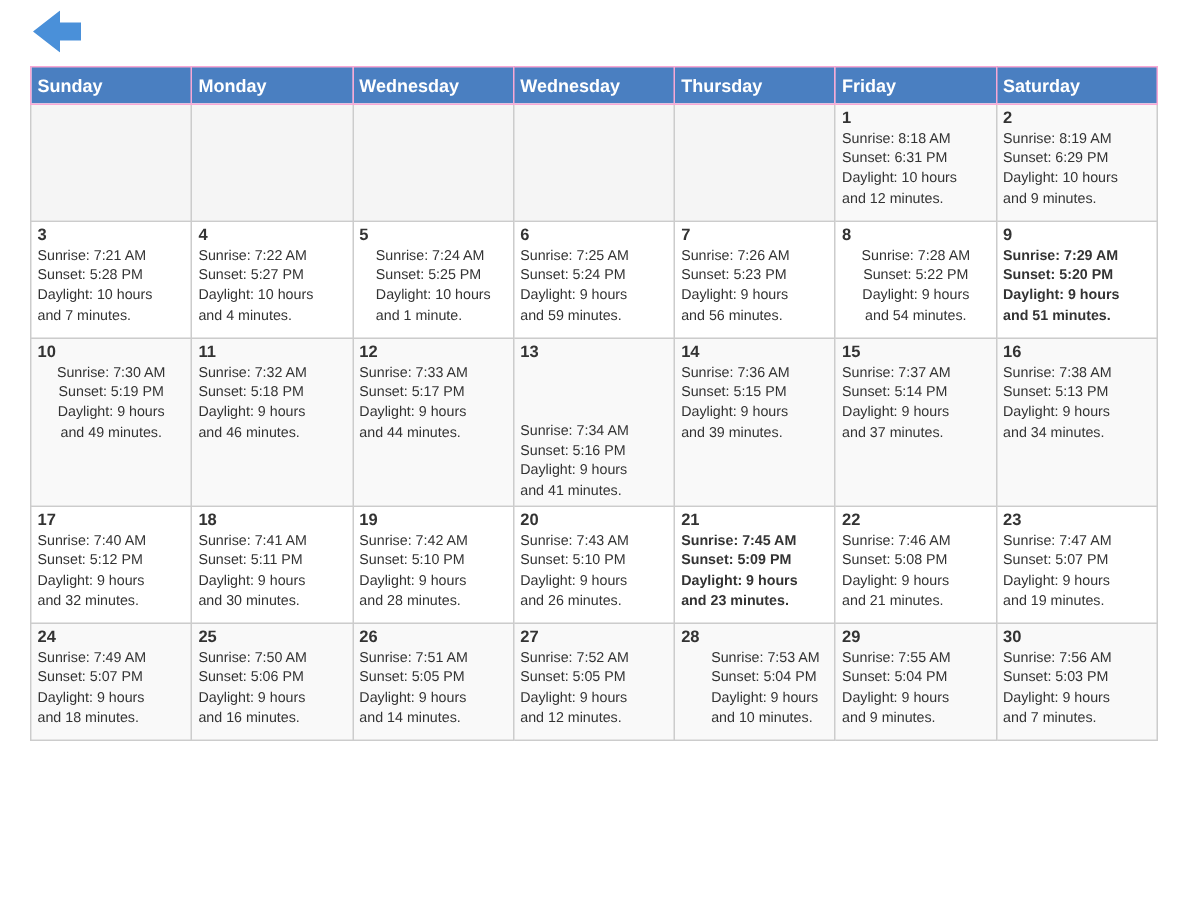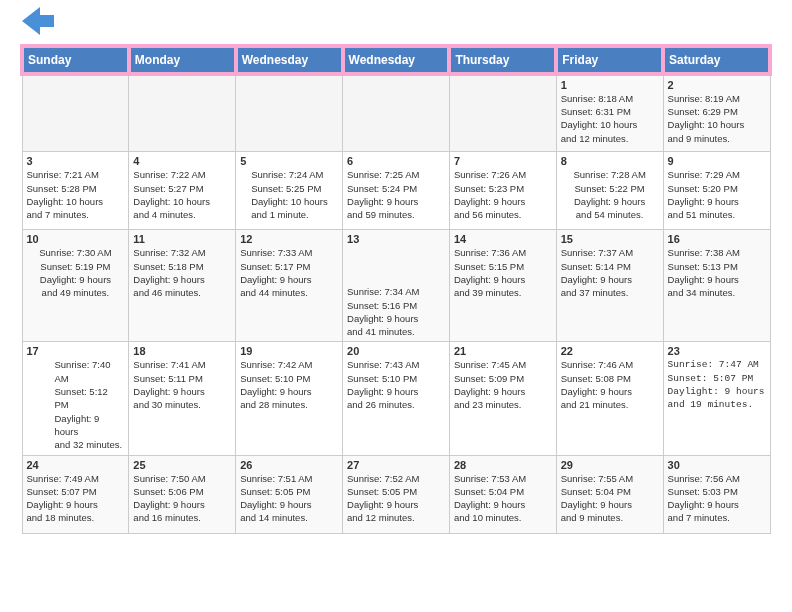--- a/index.html
+++ b/index.html
@@ -49,21 +49,21 @@
       width: 100%;
       border-collapse: collapse;
       table-layout: fixed;
     }
     .calendar th {
       background: #4a7fc1;
       color: #fff;
       font-size: 12px;
       font-weight: bold;
       padding: 5px 4px;
-      border: 4px solid #f9a8d4;
+      border: 1px solid #f9a8d4;
       text-align: left;
     }
     .calendar td {
       border: 1px solid #ccc;
       vertical-align: top;
       padding: 3px 4px;
       height: 78px;
       background: #fff;
       font-size: 10px;
       color: #333;
@@ -181,21 +181,21 @@
           </td>
           <td>
             <span class="day-number">8</span>
             <div class="day-info" style="white-space: pre-line; text-align: center;">Sunrise: 7:28 AM
 Sunset: 5:22 PM
 Daylight: 9 hours
 and 54 minutes.</div>
           </td>
           <td>
             <span class="day-number">9</span>
-            <div class="day-info" style="white-space: pre-line;">Sunrise: 7:29 AM
+            <div class="day-info" style="white-space: pre-line; font-weight: bold;">Sunrise: 7:29 AM
 Sunset: 5:20 PM
 Daylight: 9 hours
 and 51 minutes.</div>
           </td>
         </tr>
         <tr>
           <td>
             <span class="day-number">10</span>
             <div class="day-info" style="white-space: pre-line; text-align: center;">Sunrise: 7:30 AM
 Sunset: 5:19 PM
@@ -241,21 +241,21 @@
             <span class="day-number">16</span>
             <div class="day-info" style="white-space: pre-line;">Sunrise: 7:38 AM
 Sunset: 5:13 PM
 Daylight: 9 hours
 and 34 minutes.</div>
           </td>
         </tr>
         <tr>
           <td>
             <span class="day-number">17</span>
-            <div class="day-info" style="white-space: pre-line; margin-left: 28px;">Sunrise: 7:40 AM
+            <div class="day-info" style="white-space: pre-line;">Sunrise: 7:40 AM
 Sunset: 5:12 PM
 Daylight: 9 hours
 and 32 minutes.</div>
           </td>
           <td>
             <span class="day-number">18</span>
             <div class="day-info" style="white-space: pre-line;">Sunrise: 7:41 AM
 Sunset: 5:11 PM
 Daylight: 9 hours
 and 30 minutes.</div>
@@ -269,35 +269,35 @@
           </td>
           <td>
             <span class="day-number">20</span>
             <div class="day-info" style="white-space: pre-line;">Sunrise: 7:43 AM
 Sunset: 5:10 PM
 Daylight: 9 hours
 and 26 minutes.</div>
           </td>
           <td>
             <span class="day-number">21</span>
-            <div class="day-info" style="white-space: pre-line;">Sunrise: 7:45 AM
+            <div class="day-info" style="white-space: pre-line; font-weight: bold;">Sunrise: 7:45 AM
 Sunset: 5:09 PM
 Daylight: 9 hours
 and 23 minutes.</div>
           </td>
           <td>
             <span class="day-number">22</span>
             <div class="day-info" style="white-space: pre-line;">Sunrise: 7:46 AM
 Sunset: 5:08 PM
 Daylight: 9 hours
 and 21 minutes.</div>
           </td>
           <td>
             <span class="day-number">23</span>
-            <div class="day-info" style="white-space: pre-line; font-family: Liberation Mono, monospace;">Sunrise: 7:47 AM
+            <div class="day-info" style="white-space: pre-line;">Sunrise: 7:47 AM
 Sunset: 5:07 PM
 Daylight: 9 hours
 and 19 minutes.</div>
           </td>
         </tr>
         <tr>
           <td>
             <span class="day-number">24</span>
             <div class="day-info" style="white-space: pre-line;">Sunrise: 7:49 AM
 Sunset: 5:07 PM
@@ -320,21 +320,21 @@
           </td>
           <td>
             <span class="day-number">27</span>
             <div class="day-info" style="white-space: pre-line;">Sunrise: 7:52 AM
 Sunset: 5:05 PM
 Daylight: 9 hours
 and 12 minutes.</div>
           </td>
           <td>
             <span class="day-number">28</span>
-            <div class="day-info" style="white-space: pre-line;">Sunrise: 7:53 AM
+            <div class="day-info" style="white-space: pre-line; margin-left: 20px;">Sunrise: 7:53 AM
 Sunset: 5:04 PM
 Daylight: 9 hours
 and 10 minutes.</div>
           </td>
           <td>
             <span class="day-number">29</span>
             <div class="day-info" style="white-space: pre-line;">Sunrise: 7:55 AM
 Sunset: 5:04 PM
 Daylight: 9 hours
 and 9 minutes.</div>

